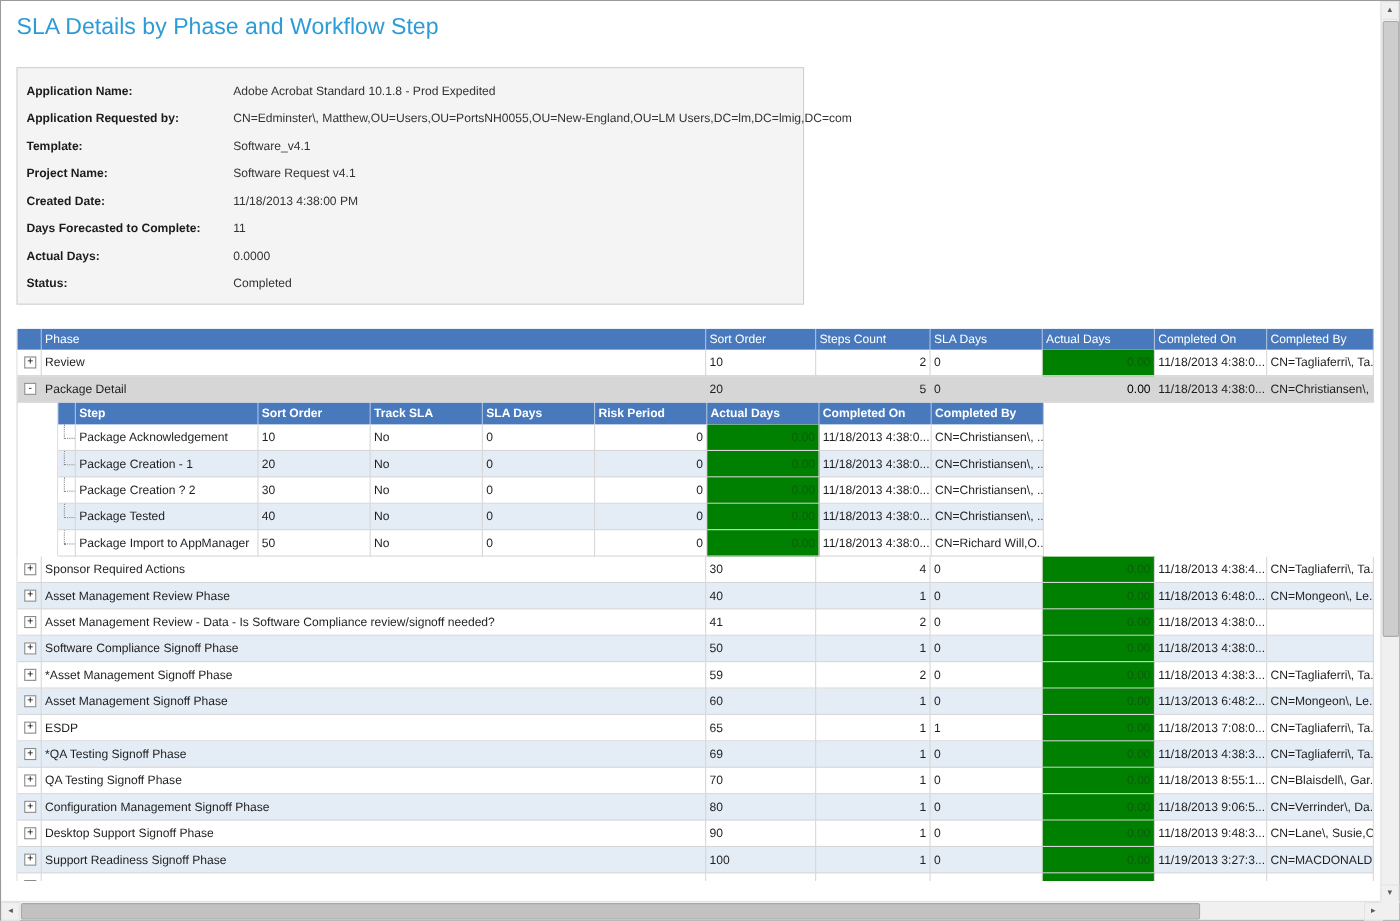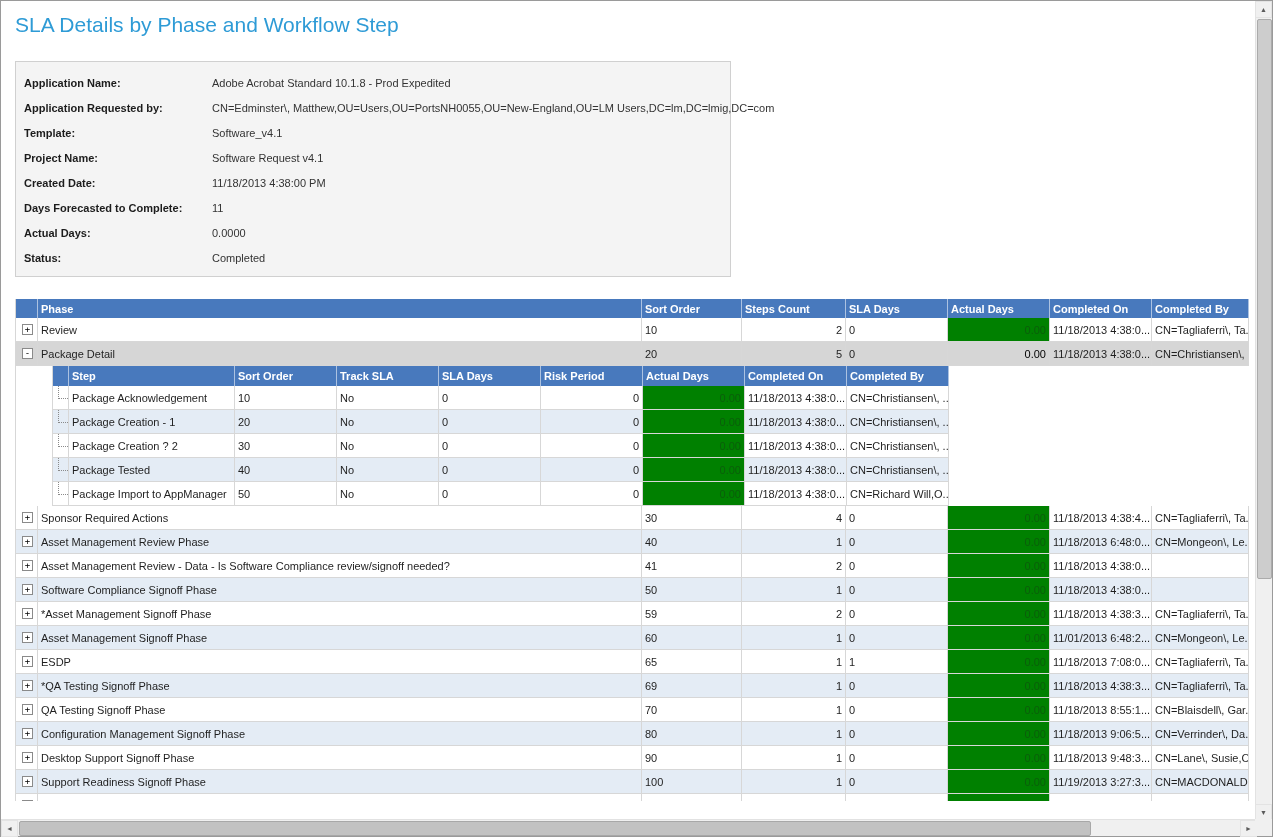--- a/index.html
+++ b/index.html
@@ -15,21 +15,21 @@
 
   
   .info { margin:24px 0 0 14px; width:716px; background:var(--info_bg); border:1px solid var(--info_border);
           padding:8px 0 6px 8px; box-sizing:border-box; }
   .info-row { display:flex; height:25px; align-items:center; font-size:11px; }
   .info-label { width:188px; font-weight:bold; color:#1c1c1c; flex:none; }
   .info-value { color:#333; white-space:nowrap; }
 
   
   .gridtbl { margin:22px 0 0 14px; width:1233px; font-size:11px; color:#1f1f1f; border-left:1px solid var(--grid); }
-  .thead { display:flex; height:19px; background:var(--header_blue); color:#fff; font-weight:bold; }
+  .thead { display:flex; height:19px; background:var(--header_blue); color:#fff; font-weight:normal; }
   .th { display:flex; align-items:center; padding:0 3px; box-sizing:border-box;
         border-right:1px solid rgba(255,255,255,.55); overflow:hidden; white-space:nowrap; }
 
   .c-exp   { width:22px; }
   .c-phase { width:604px; }
   .c-sort  { width:100px; }
   .c-steps { width:104px; }
   .c-sla   { width:102px; }
   .c-actual{ width:102px; }
   .c-on    { width:102px; }
@@ -323,21 +323,21 @@
 
   <div class="trow alt">
     <div class="cell c-exp">
               <span class="toggle">+</span>
             </div>
     <div class="cell c-phase">Asset Management Signoff Phase</div>
     <div class="cell c-sort">60</div>
     <div class="cell c-steps r">1</div>
     <div class="cell c-sla">0</div>
     <div class="cell c-actual r green">0.00</div>
-    <div class="cell c-on">11/01/2013 6:48:2...</div>
+    <div class="cell c-on">11/13/2013 6:48:2...</div>
     <div class="cell c-by">CN=Mongeon\, Le...</div>
   </div>
 
   <div class="trow">
     <div class="cell c-exp">
               <span class="toggle">+</span>
             </div>
     <div class="cell c-phase">ESDP</div>
     <div class="cell c-sort">65</div>
     <div class="cell c-steps r">1</div>

